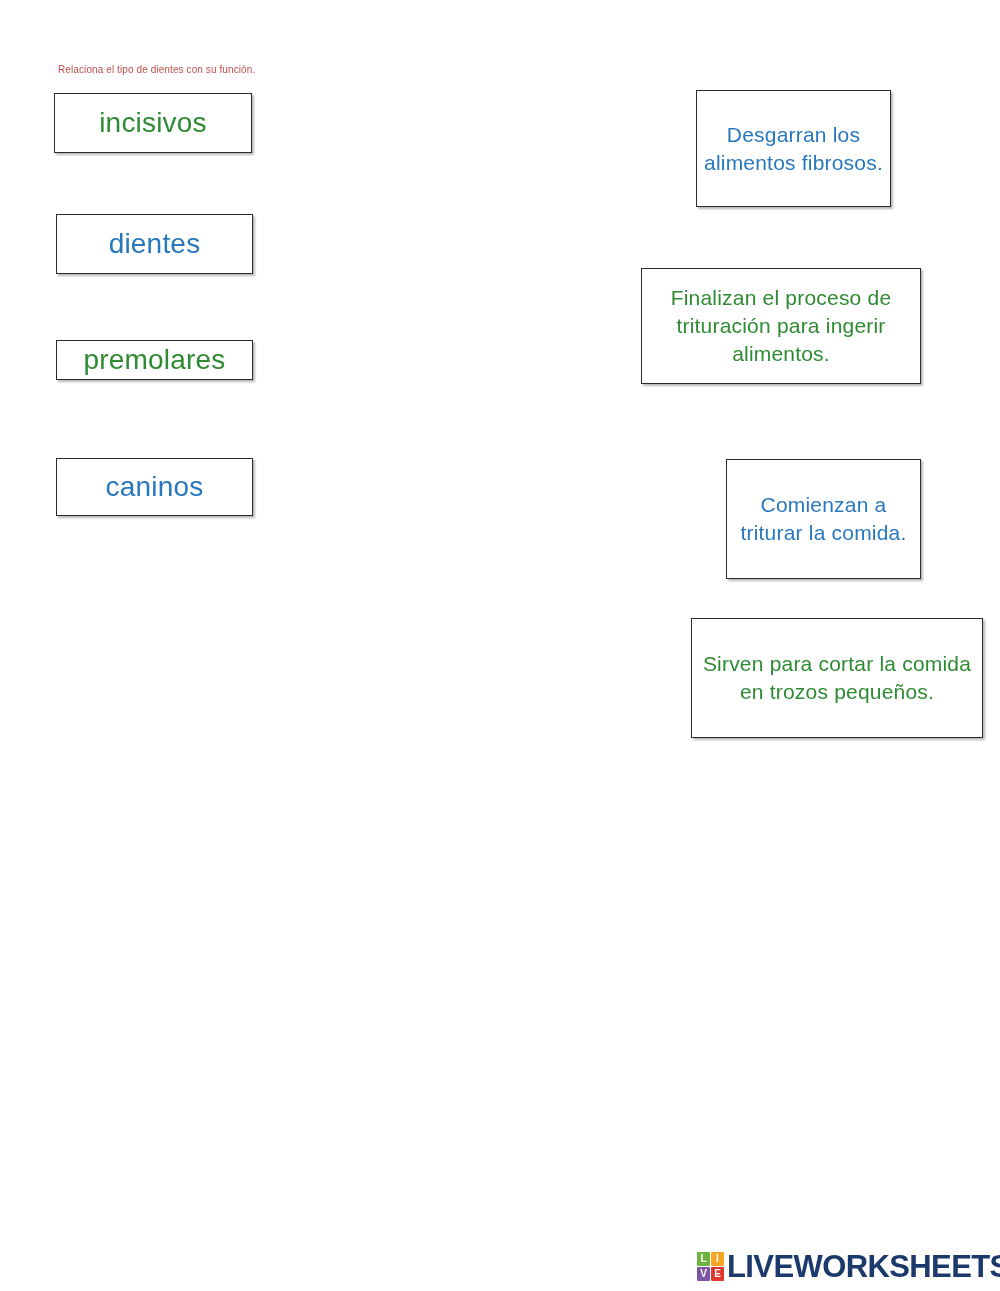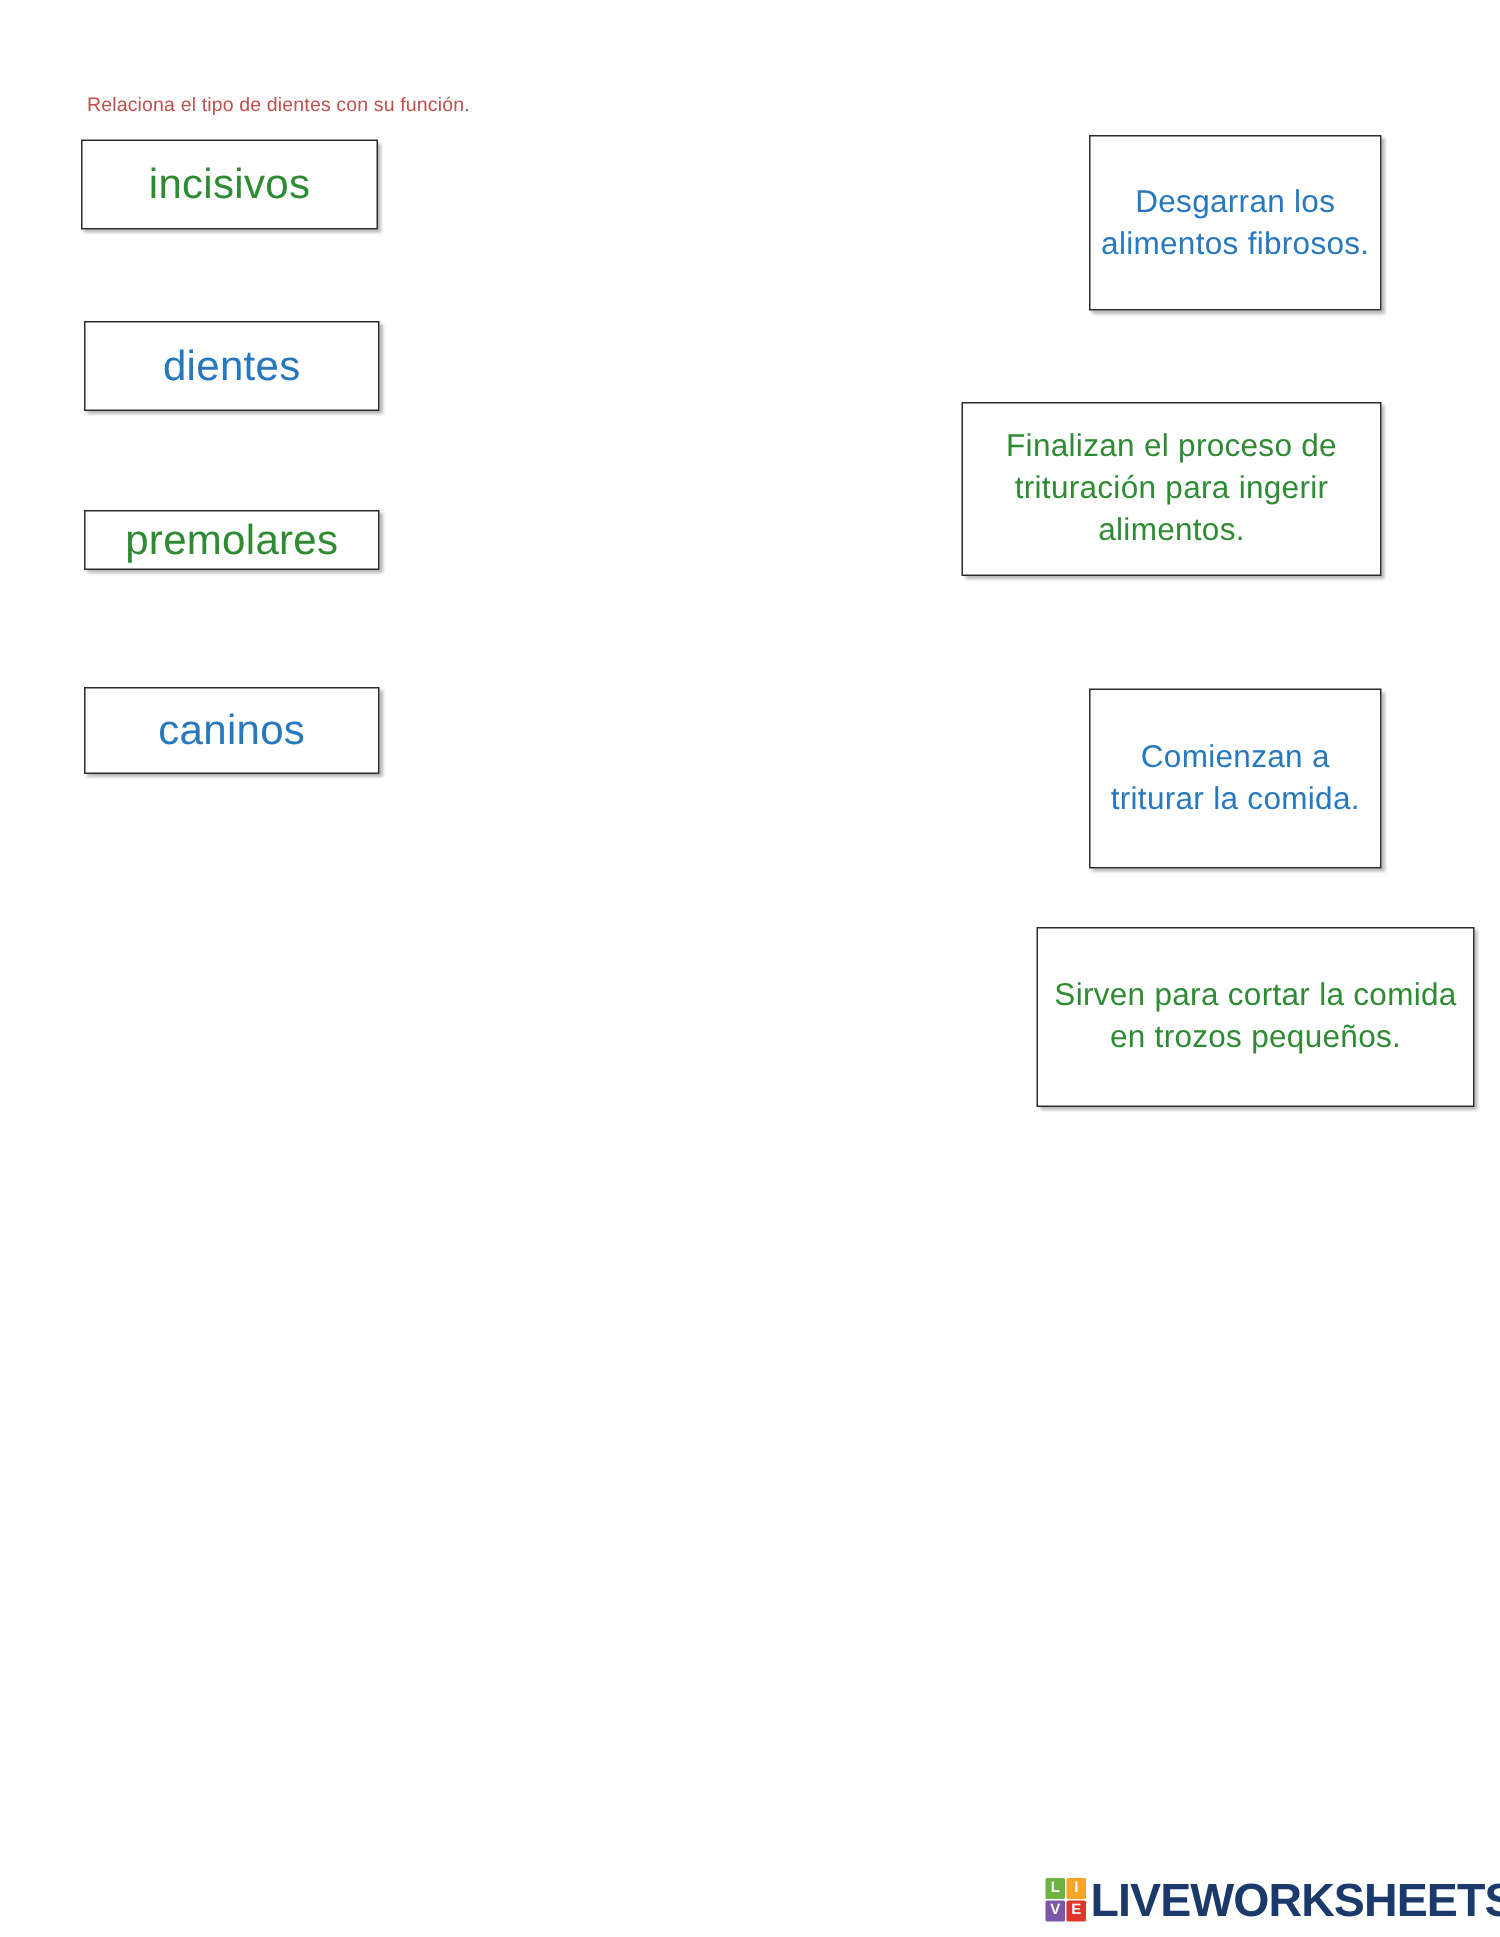--- a/index.html
+++ b/index.html
@@ -17,21 +17,21 @@
     height: 1291px;
     background: #ffffff;
     overflow: hidden;
   }
 
   
   .instruction {
     position: absolute;
     left: 58px;
     top: 60px;
-    font-size: 13px;
+    font-size: 10px;
     line-height: 19px;
     color: #c0504d;
     white-space: nowrap;
     letter-spacing: 0.1px;
   }
 
   
   .box {
     position: absolute;
     box-sizing: border-box;
@@ -57,21 +57,21 @@
   .c-green { color: #2f8b33; }
   .c-blue  { color: #2878be; }
 
   
   #term-0 { left: 54px;  top: 93px;  width: 198px; height: 60px; }
   #term-1 { left: 56px;  top: 214px; width: 197px; height: 60px; }
   #term-2 { left: 56px;  top: 340px; width: 197px; height: 40px; }
   #term-3 { left: 56px;  top: 458px; width: 197px; height: 58px; }
 
   
-  #def-0 { left: 726px; top: 90px;  width: 195px; height: 117px; }
+  #def-0 { left: 696px; top: 90px;  width: 195px; height: 117px; }
   #def-1 { left: 641px; top: 268px; width: 280px; height: 116px; }
   #def-2 { left: 726px; top: 440px; width: 195px; height: 120px; margin-top: 19px; }
   #def-3 { left: 651px; top: 618px; width: 292px; height: 120px; margin-left: 40px; }
 
   
   .footer-logo {
     position: absolute;
     left: 697px;
     top: 1251px;
     display: flex;

